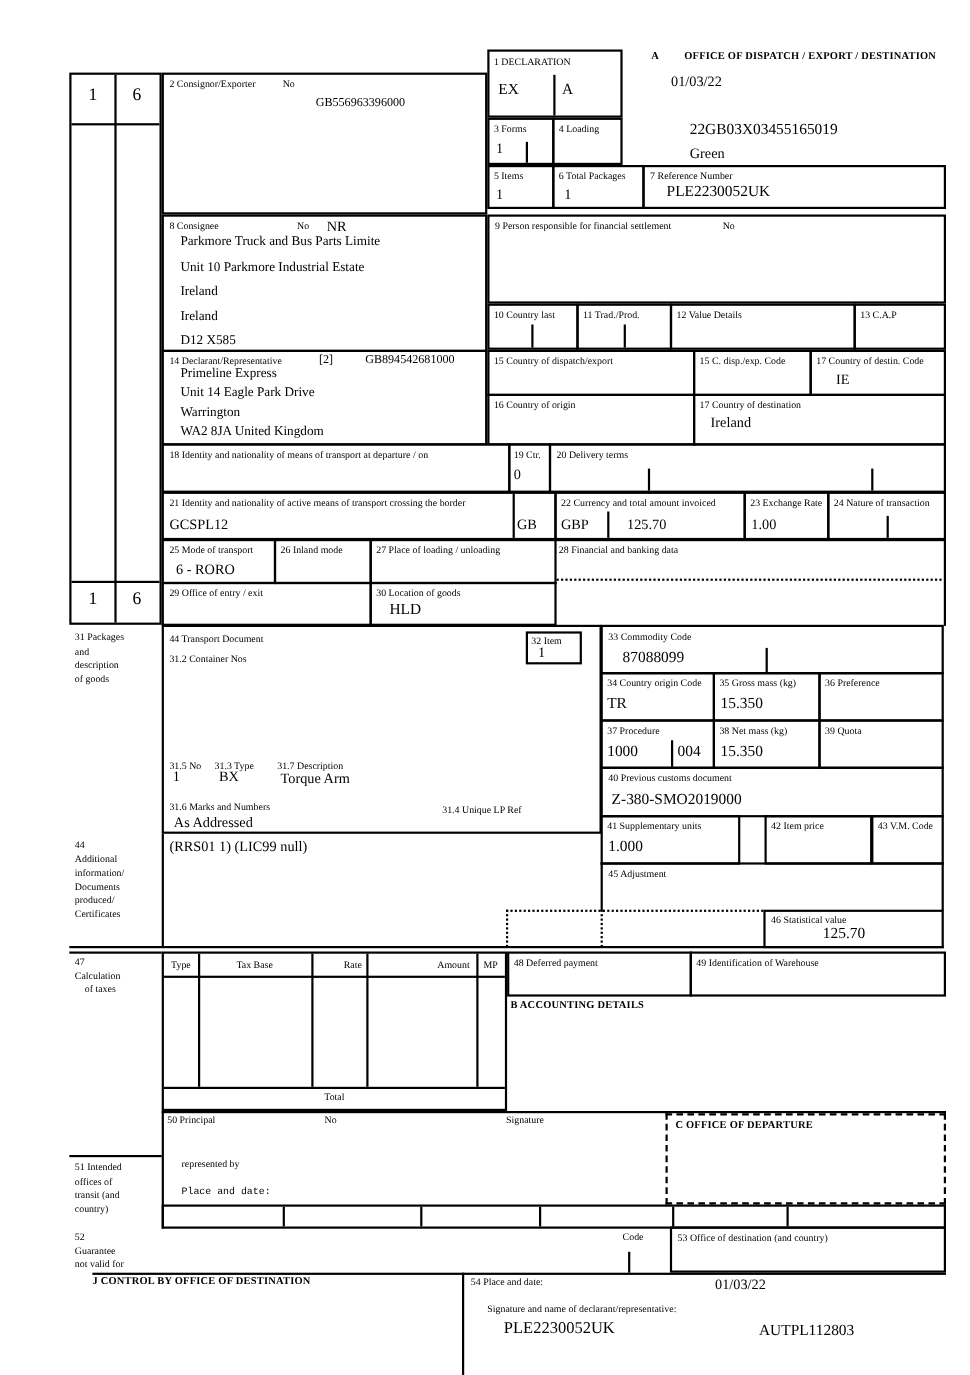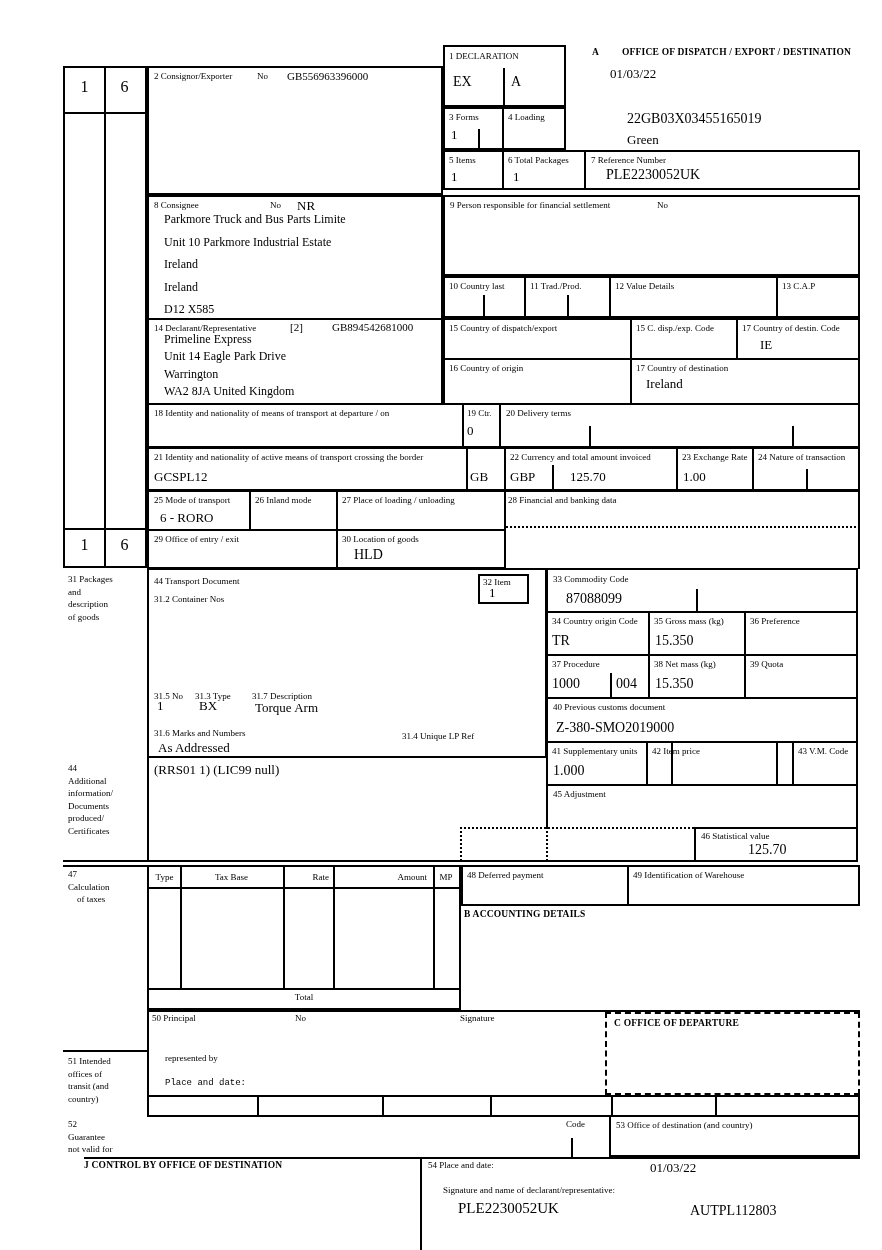--- a/index.html
+++ b/index.html
@@ -34,21 +34,21 @@
     <div class="hline" style="left:0;top:460px;width:80px;"></div>
     <div class="num" style="left:0;top:10px;width:39px;">1</div>
     <div class="num" style="left:39px;top:10px;width:41px;">6</div>
     <div class="num" style="left:0;top:468px;width:39px;">1</div>
     <div class="num" style="left:39px;top:468px;width:41px;">6</div>
   </div>
 
   <div class="box" style="left:147px;top:66px;width:296px;height:129px;">
     <span class="lbl" style="left:5px;top:3px;">2 Consignor/Exporter</span>
     <span class="lbl" style="left:108px;top:3px;">No</span>
-    <span class="v11" style="left:138px;top:2px;">GB556963396000</span>
+    <span class="v11" style="left:138px;top:19px;">GB556963396000</span>
   </div>
 
   <div class="box" style="left:443px;top:45px;width:123px;height:62px;">
     <span class="lbl" style="left:4px;top:4px;">1 DECLARATION</span>
     <div class="vline" style="left:58px;top:21px;height:37px;"></div>
     <span class="v14" style="left:8px;top:27px;">EX</span>
     <span class="v14" style="left:66px;top:27px;">A</span>
   </div>
 
   <div class="box" style="left:443px;top:107px;width:61px;height:43px;">
@@ -267,21 +267,21 @@
     <span class="lbl" style="left:4px;top:3px;">39 Quota</span>
   </div>
   <div class="box" style="left:546px;top:697px;width:312px;height:46px;">
     <span class="lbl" style="left:5px;top:3px;">40 Previous customs document</span>
     <span class="v14" style="left:8px;top:21px;">Z-380-SMO2019000</span>
   </div>
   <div class="box" style="left:546px;top:741px;width:127px;height:45px;">
     <span class="lbl" style="left:4px;top:3px;">41 Supplementary units</span>
     <span class="v14" style="left:5px;top:20px;">1.000</span>
   </div>
-  <div class="box" style="left:646px;top:741px;width:132px;height:45px;padding-left:10px;">
+  <div class="box" style="left:695px;top:741px;width:98px;height:45px;padding-left:10px;">
     <span class="lbl" style="left:4px;top:3px;">42 Item price</span>
   </div>
   <div class="box" style="left:792px;top:741px;width:66px;height:45px;">
     <span class="lbl" style="left:4px;top:3px;">43 V.M. Code</span>
   </div>
   <div style="position:absolute;left:546px;top:784px;width:312px;height:44px;border-left:2px solid #000;border-top:2px solid #000;border-right:2px solid #000;box-sizing:border-box;">
     <span class="lbl" style="left:5px;top:3px;">45 Adjustment</span>
   </div>
   <div class="hdot" style="left:460px;top:827px;width:234px;"></div>
   <div class="vdot" style="left:460px;top:827px;height:34px;"></div>

